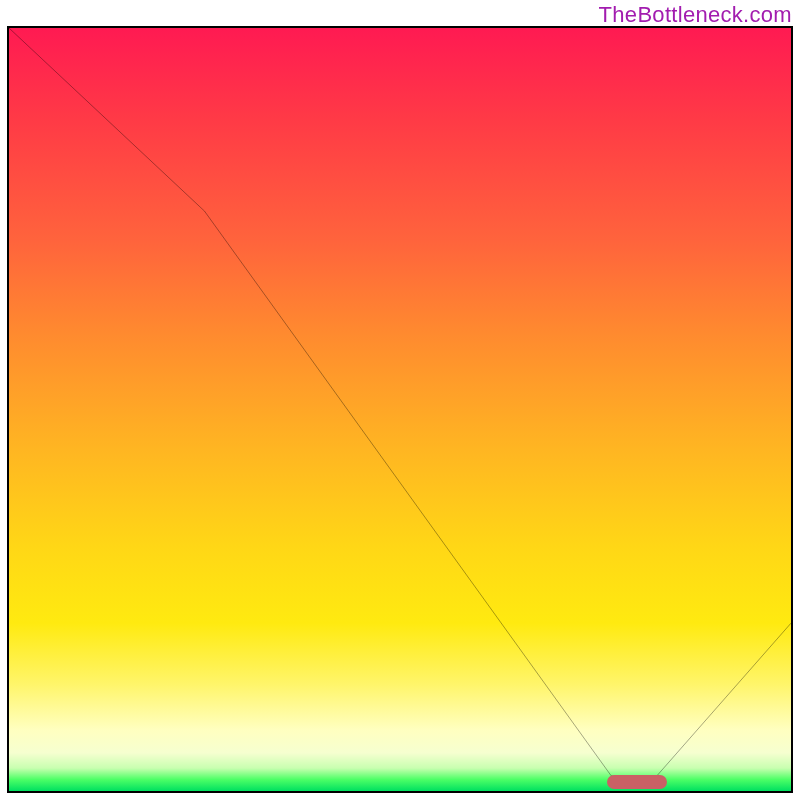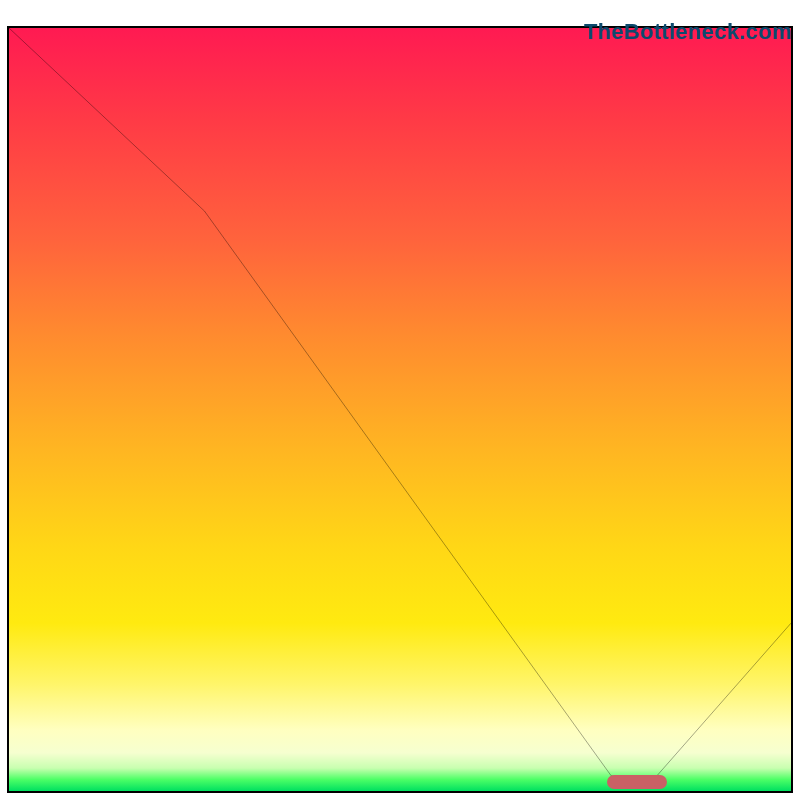--- a/index.html
+++ b/index.html
@@ -14,25 +14,24 @@
   .container {
     position: relative;
     width: 800px;
     height: 800px;
   }
   .watermark {
     position: absolute;
     top: 2px;
     right: 8px;
     font-size: 22px;
-    color: #0c4a6e;
-    font-weight: 700;
+    color: #a21caf;
+    font-weight: 400;
     letter-spacing: 0.3px;
     z-index: 20;
-    margin-top: 17px;
   }
   .plot-frame {
     position: absolute;
     left: 7px;
     top: 26px;
     width: 786px;
     height: 767px;
     border: 2px solid #000000;
     box-sizing: border-box;
     overflow: hidden;

